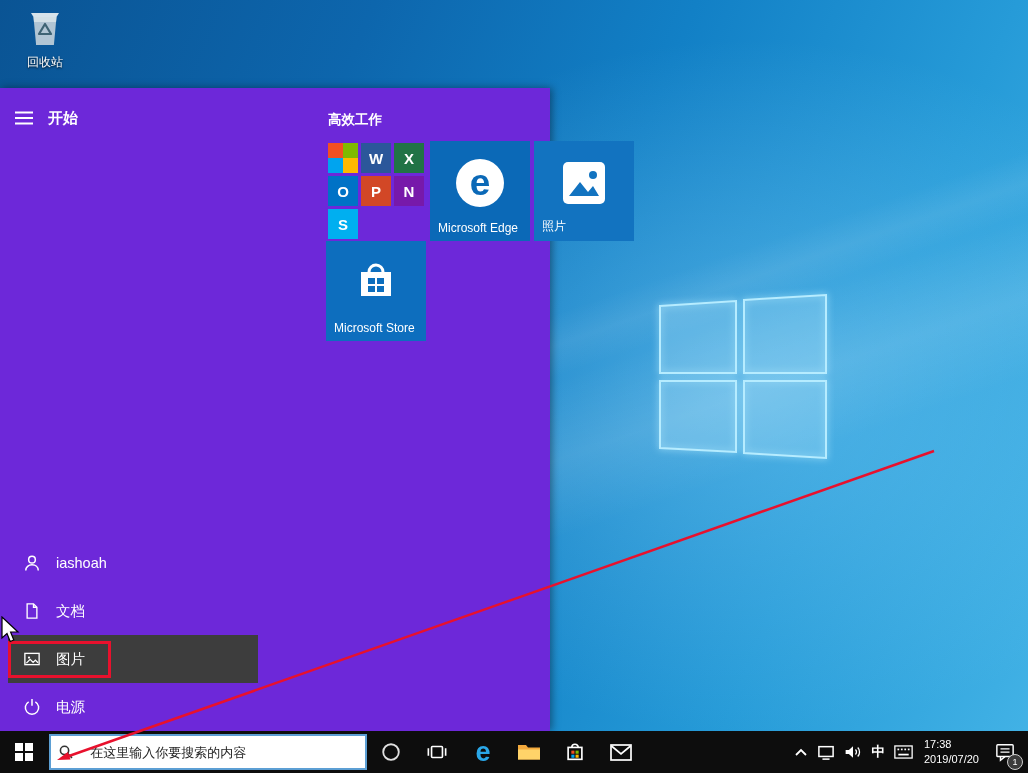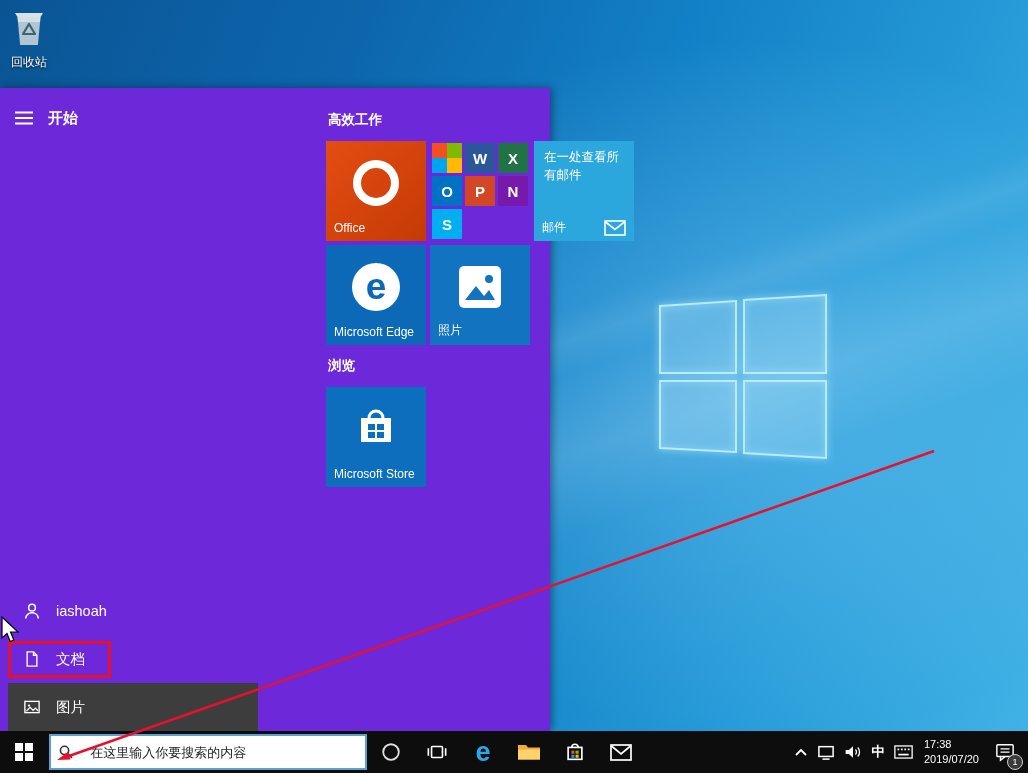--- a/index.html
+++ b/index.html
@@ -10,21 +10,21 @@
   .wallpaper{position:absolute;inset:0;
     background:
       radial-gradient(760px 560px at 73% 50%, rgba(150,220,255,.38), rgba(150,220,255,0) 62%),
       linear-gradient(112deg,#0a5494 0%,#0d66ad 28%,#1280c6 52%,#269bd8 76%,#43b3e6 100%);}
   .beam{position:absolute;left:-150px;width:1500px;background:linear-gradient(rgba(255,255,255,0),rgba(255,255,255,.10),rgba(255,255,255,0));transform:rotate(-19deg);}
   .beam.b1{top:370px;height:150px;}
   .beam.b2{top:300px;height:60px;opacity:.7;}
   .win-logo{position:absolute;left:616px;top:270px;}
 
   
-  .desktop-icon{position:absolute;left:0;top:6px;width:58px;text-align:center;cursor:pointer;}
+  .desktop-icon{position:absolute;left:16px;top:6px;width:58px;text-align:center;cursor:pointer;}
   .desktop-icon .lbl{display:block;margin-top:2px;font-size:12px;color:#fff;text-shadow:0 1px 2px rgba(0,0,0,.9);}
 
   
   .start-menu{position:absolute;left:0;top:88px;width:550px;height:643px;background:#6d28d9;display:flex;z-index:5;box-shadow:2px 0 8px rgba(0,0,0,.4);}
   .left-panel{width:258px;position:relative;flex:none;}
   .menu-header{height:40px;margin-top:10px;display:flex;align-items:center;}
   .icon-box{width:48px;flex:none;display:flex;align-items:center;justify-content:center;}
   .menu-header .hd{color:#fff;font-size:15px;font-weight:bold;}
   .nav-bottom{position:absolute;bottom:0;left:0;right:0;margin-left:8px;}
   .nav-item{height:48px;display:flex;align-items:center;cursor:pointer;}
@@ -150,66 +150,60 @@
         <div class="nav-item highlight">
           <span class="icon-box">
             <svg width="20" height="18" viewBox="0 0 24 24" fill="none" stroke="#fff" stroke-width="1.8">
               <rect x="2.5" y="4.5" width="19" height="15"></rect>
                 <circle cx="8" cy="10" r="1.5" fill="#fff" stroke="none"></circle>
               <path d="M4.5 17.5l5-5 4 4 3-3 3.5 3.5"></path>
             </svg>
           </span>
           <span class="lbl">图片</span>
         </div>
+        <div class="nav-item">
+          <span class="icon-box">
+            <svg width="20" height="20" viewBox="0 0 24 24" fill="none" stroke="#fff" stroke-width="1.8">
+              <path d="M8 5.8a8 8 0 1 0 8 0"></path>
+                <path d="M12 2.5v8"></path>
+            </svg>
+          </span>
+          <span class="lbl">电源</span>
+        </div>
       </div>
     </div>
 
     <div class="tiles-panel">
       <div class="group-title">高效工作</div>
       <div class="tile-grid">
-        <div class="tile office">
-          <div class="office-logo"></div>
-          <span class="tile-label">Office</span>
-        </div>
         <div class="small-grid">
           <span class="app-sq app-office-hub"></span>
           <span class="app-sq app-word">W</span>
           <span class="app-sq app-excel">X</span>
           <span class="app-sq app-outlook">O</span>
           <span class="app-sq app-powerpoint">P</span>
           <span class="app-sq app-onenote">N</span>
           <span class="app-sq app-skype">S</span>
         </div>
-        <div class="tile mail">
-          <div class="mail-title">在一处查看所有邮件</div>
-          <div class="mail-bottom">
-            <span class="tl">邮件</span>
-            <svg width="22" height="16" viewBox="0 0 22 16">
-              <rect x="1" y="1" width="20" height="14" fill="none" stroke="#fff" stroke-width="1.6"></rect>
-              <path d="M1.5 2 L11 9.5 L20.5 2" fill="none" stroke="#fff" stroke-width="1.6"></path>
-            </svg>
-          </div>
-        </div>
         <div class="tile edge">
           <div class="edge-logo">
             <span>e</span>
           </div>
           <span class="tile-label">Microsoft Edge</span>
         </div>
         <div class="tile photos">
           <svg class="photos-icon" width="46" height="46" viewBox="0 0 46 46">
             <rect x="2" y="2" width="42" height="42" rx="5" fill="#fff"></rect>
             <path d="M8 36 L19 22 L27 32 L32 26 L38 36 Z" fill="#1273c0"></path>
             <circle cx="32" cy="15" r="4" fill="#1273c0"></circle>
           </svg>
           <span class="tile-label">照片</span>
         </div>
       </div>
 
-      <div class="group-title second">浏览</div>
       <div class="tile-grid">
         <div class="tile store">
           <svg class="store-icon" width="46" height="46" viewBox="0 0 46 46">
             <path d="M16 14 a7 7 0 0 1 14 0" fill="none" stroke="#fff" stroke-width="3"></path>
             <rect x="8" y="14" width="30" height="24" fill="#fff"></rect>
             <g fill="#0d6ebe">
               <rect x="15" y="20" width="7" height="6"></rect>
                 <rect x="24" y="20" width="7" height="6"></rect>
               <rect x="15" y="28" width="7" height="6"></rect>
                 <rect x="24" y="28" width="7" height="6"></rect>

